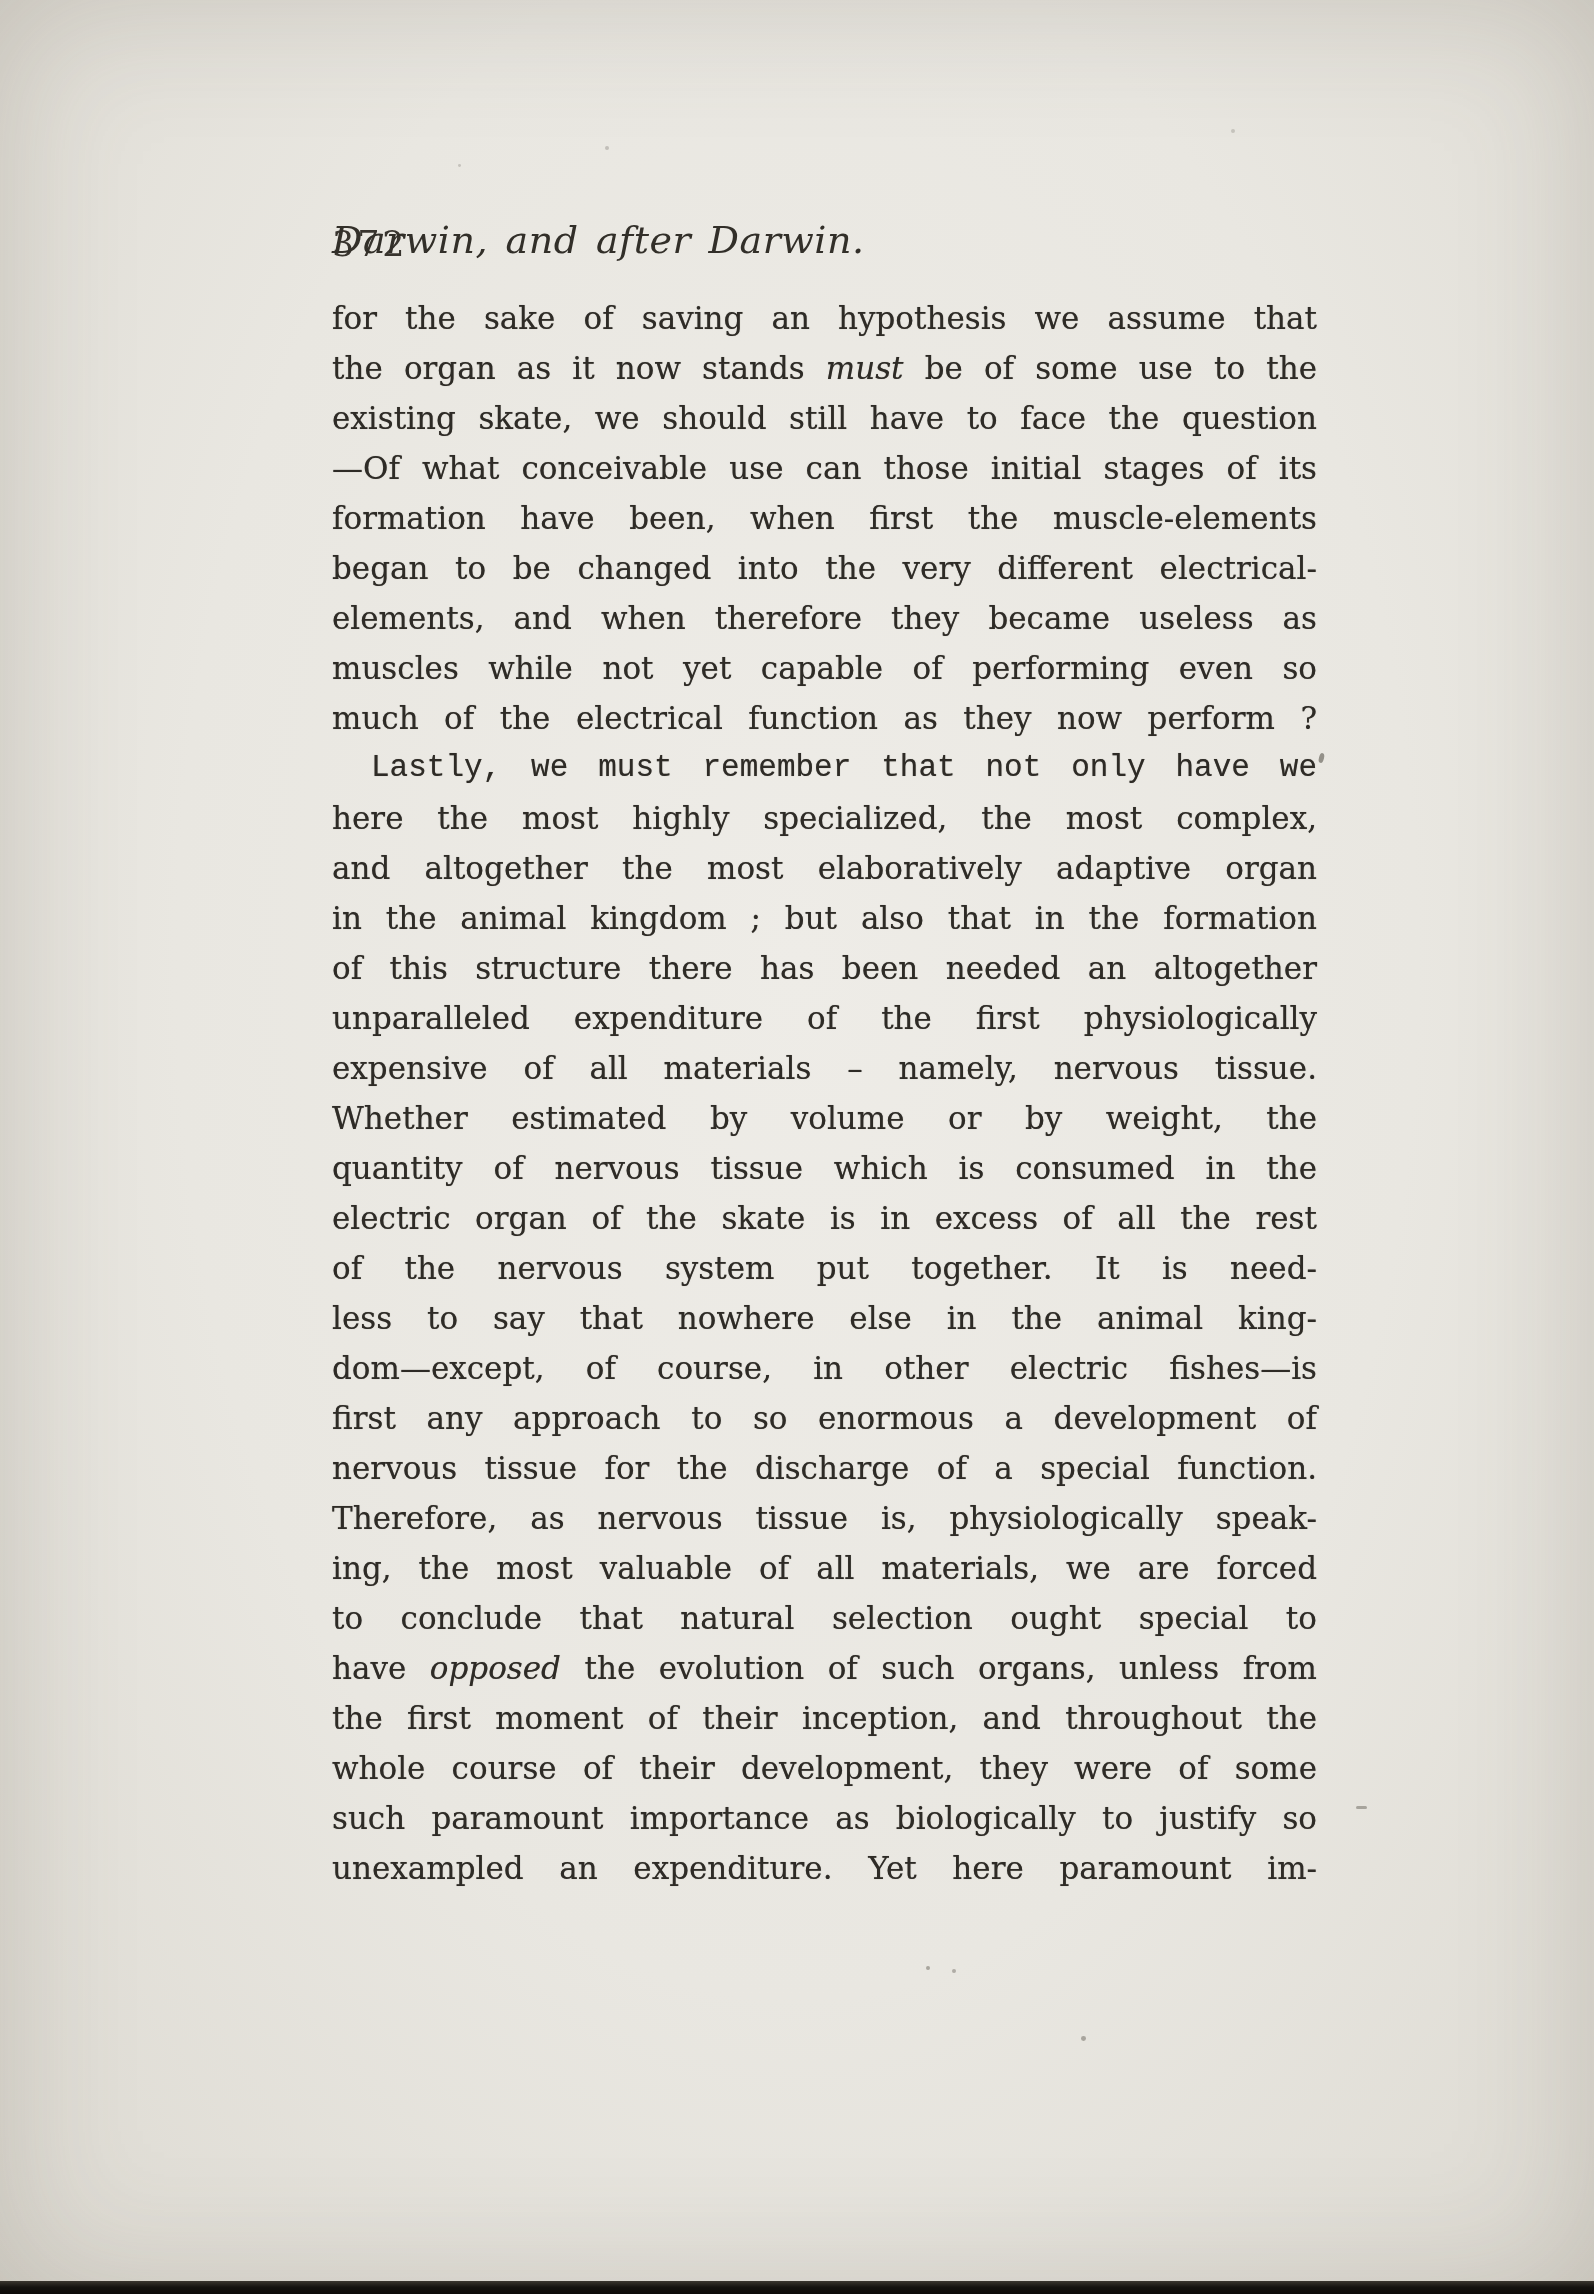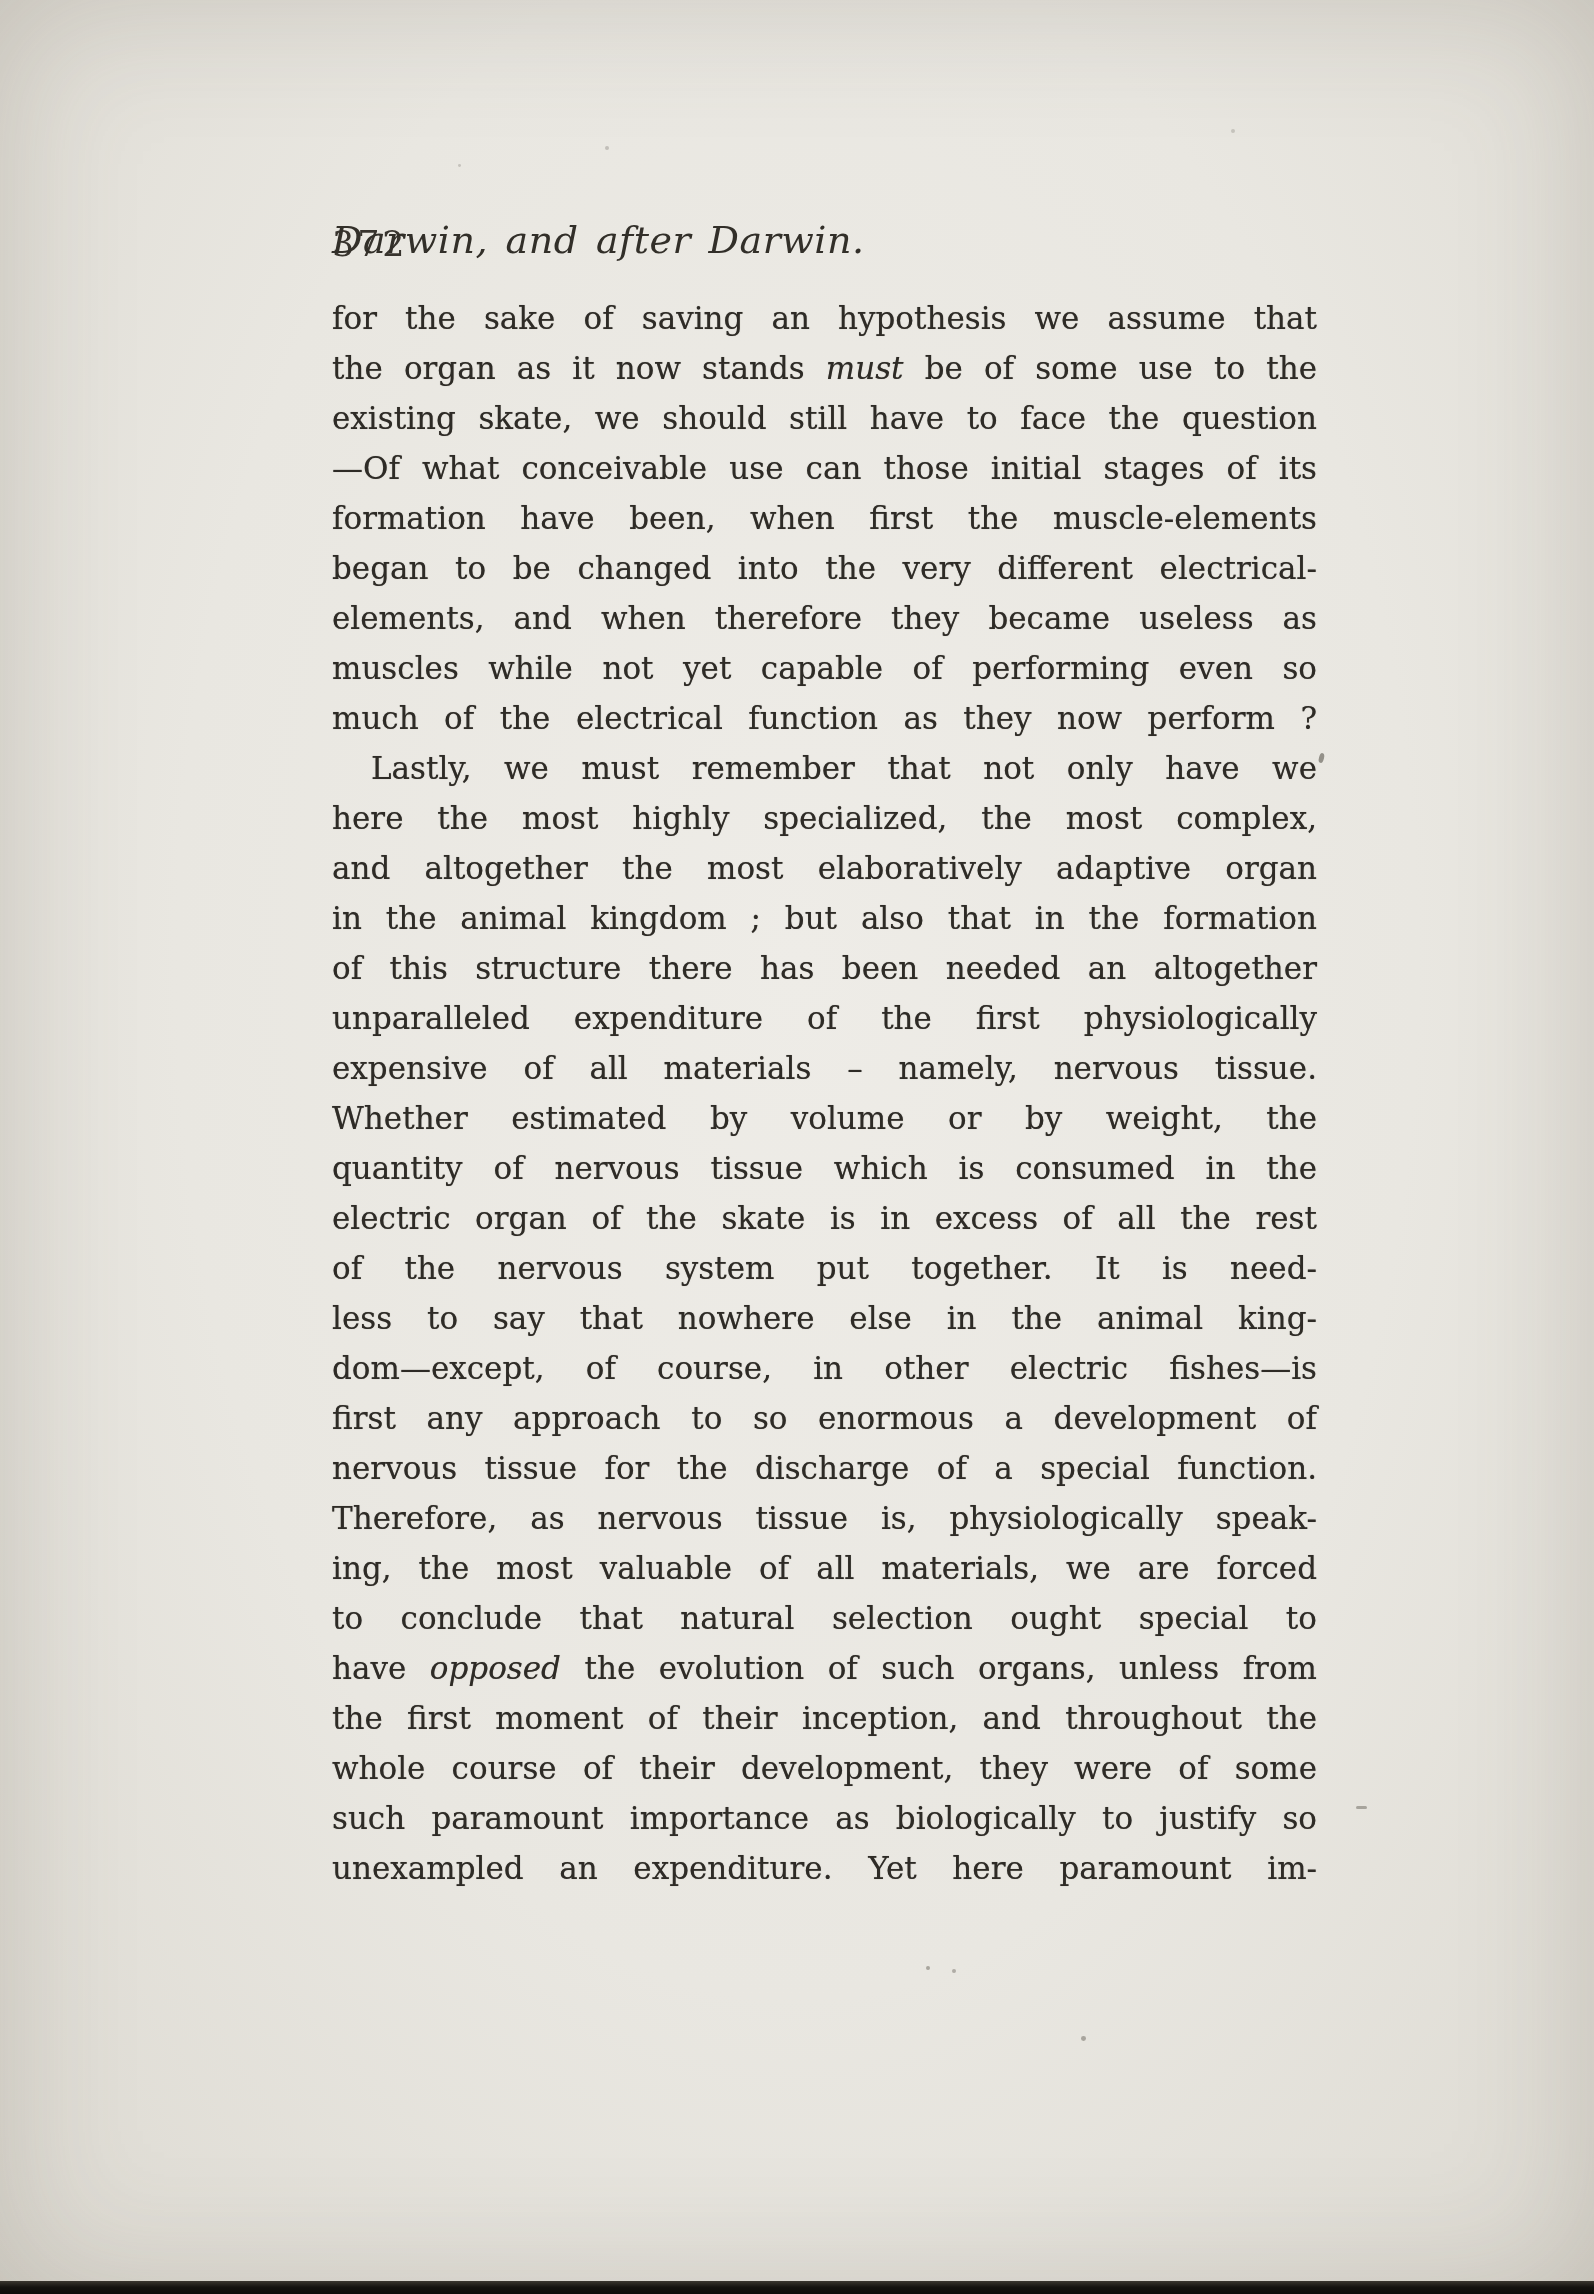--- a/index.html
+++ b/index.html
@@ -53,21 +53,21 @@
     text-shadow: 0 0 0.7px rgba(46, 43, 38, 0.55);
   }
   .line {
     height: 50px;
     line-height: 50px;
     text-align: justify;
     text-align-last: justify;
     white-space: normal;
     overflow: visible;
   }
-  .line.indent { text-indent: 39px; }
+  .line.indent { text-indent: 39px; font-family: Liberation Mono, monospace; }
   em { font-style: italic; }
 
   
   .speck {
     position: absolute;
     background: #5a564e;
     border-radius: 50%;
   }
   .s1 { left: 1319px; top: 753px; width: 4.9px; height: 9.8px; transform: rotate(14deg); opacity: 0.6; }
   .s2 { left: 1356px; top: 1806px; width: 10.7px; height: 2.9px; border-radius: 2px; opacity: 0.45; }

